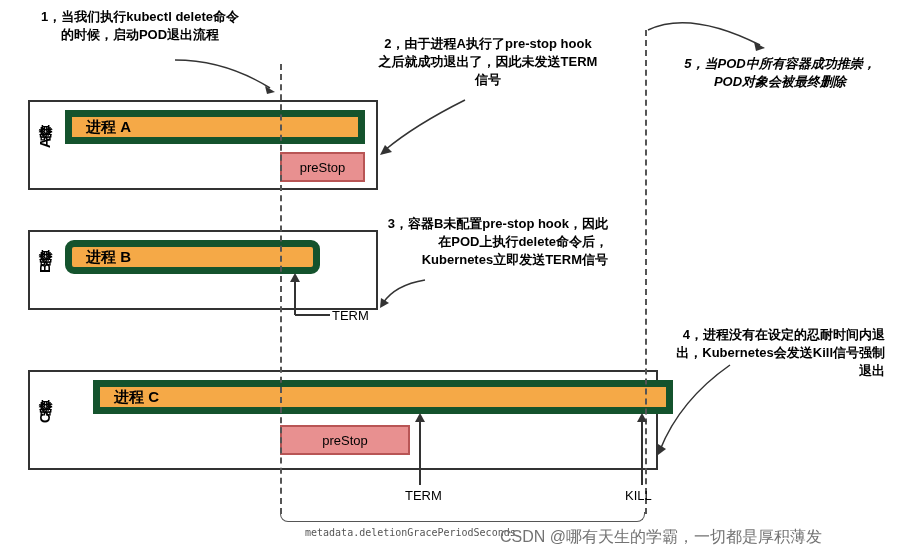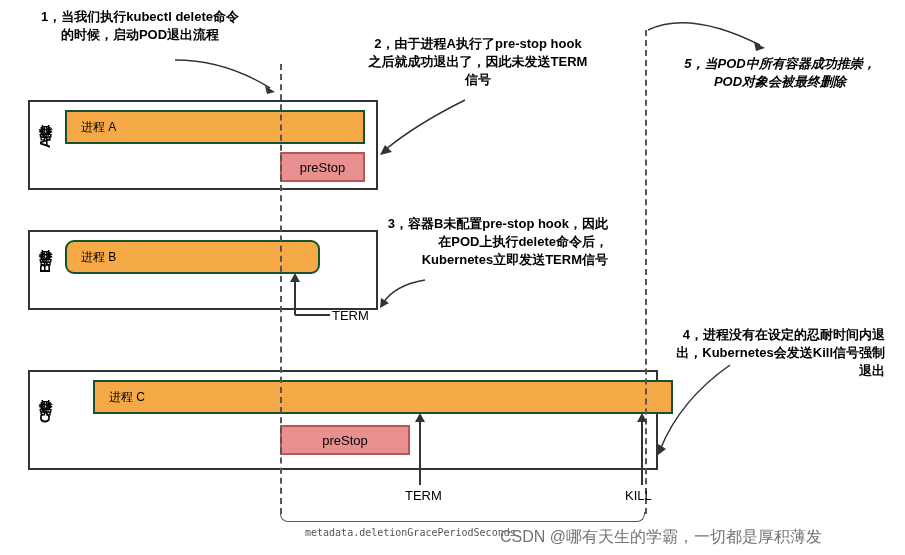--- a/index.html
+++ b/index.html
@@ -1,36 +1,36 @@
 <!DOCTYPE html>
 <html><head>
 <meta charset="utf-8">
 <style>
 * { margin: 0; padding: 0; box-sizing: border-box; }
 body { font-family: Arial, "Microsoft YaHei", sans-serif; width: 905px; height: 555px; position: relative; background: #fff; }
 .diagram { position: relative; width: 100%; height: 100%; padding-left: 35px; }
 .annotation { position: absolute; font-size: 13px; font-weight: bold; line-height: 1.4; text-align: center; }
 .container-box { position: absolute; border: 2px solid #333; background: #fff; }
 .container-label { position: absolute; writing-mode: vertical-rl; text-orientation: mixed; font-weight: bold; font-size: 14px; left: 6px; top: 50%; transform: translateY(-50%) rotate(180deg); }
-.process-bar { position: absolute; background: #f5a947; border: 2px solid #14532d; display: flex; align-items: center; padding-left: 14px; font-weight: normal; font-size: 12px; }
+.process-bar { position: absolute; background: #f5a947; border: 7px solid #14532d; display: flex; align-items: center; padding-left: 14px; font-weight: bold; font-size: 15px; }
 .prestop-box { position: absolute; background: #e89090; border: 2px solid #b85555; display: flex; align-items: center; justify-content: center; font-size: 13px; }
 .signal-label { position: absolute; font-size: 13px; }
 .dashed-line { position: absolute; border-left: 2px dashed #555; }
 .arrow-svg { position: absolute; pointer-events: none; }
 .meta-label { position: absolute; font-family: monospace; font-size: 10px; color: #555; }
 .watermark { position: absolute; font-size: 16px; color: #737373; }
 .bracket { position: absolute; border-bottom: 1.5px solid #555; border-left: 1.5px solid #555; border-right: 1.5px solid #555; border-bottom-left-radius: 8px; border-bottom-right-radius: 8px; height: 10px; }
 </style>
 </head>
 <body>
 <div class="diagram">
 
 <div class="annotation" style="left:40px; top:8px; width:200px;">1，当我们执行kubectl delete命令的时候，启动POD退出流程</div>
 
-<div class="annotation" style="left:368px; top:35px; width:220px;">2，由于进程A执行了pre-stop hook之后就成功退出了，因此未发送TERM信号</div>
+<div class="annotation" style="left:378px; top:35px; width:220px;">2，由于进程A执行了pre-stop hook之后就成功退出了，因此未发送TERM信号</div>
 
 <div class="annotation" style="left:680px; top:55px; width:200px;font-style:italic;">5，当POD中所有容器成功推崇，POD对象会被最终删除</div>
 
 <div class="annotation" style="left:378px; top:215px; width:230px;text-align:right;">3，容器B未配置pre-stop hook，因此在POD上执行delete命令后，Kubernetes立即发送TERM信号</div>
 
 <div class="annotation" style="left:665px; top:326px; width:220px;text-align:right;">4，进程没有在设定的忍耐时间内退出，Kubernetes会发送Kill信号强制退出</div>
 
 <div class="container-box" style="left:28px; top:100px; width:350px; height:90px;">
   <div class="container-label">容器 A</div>
 </div>

